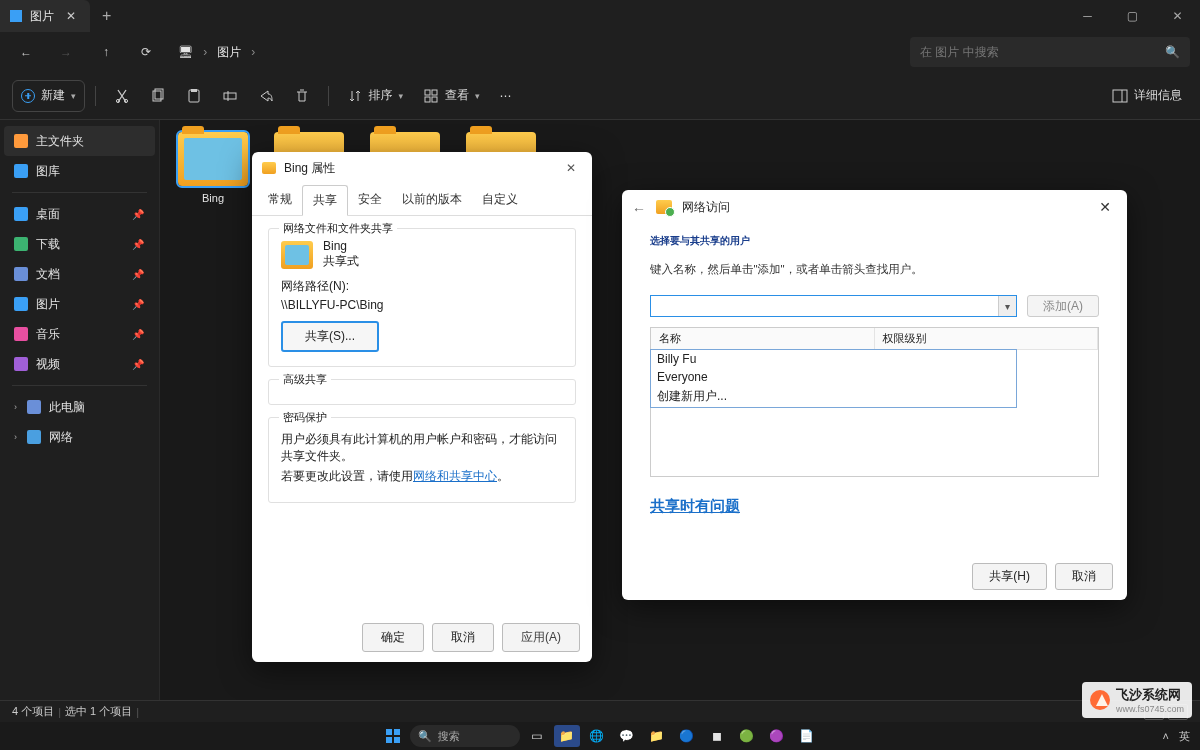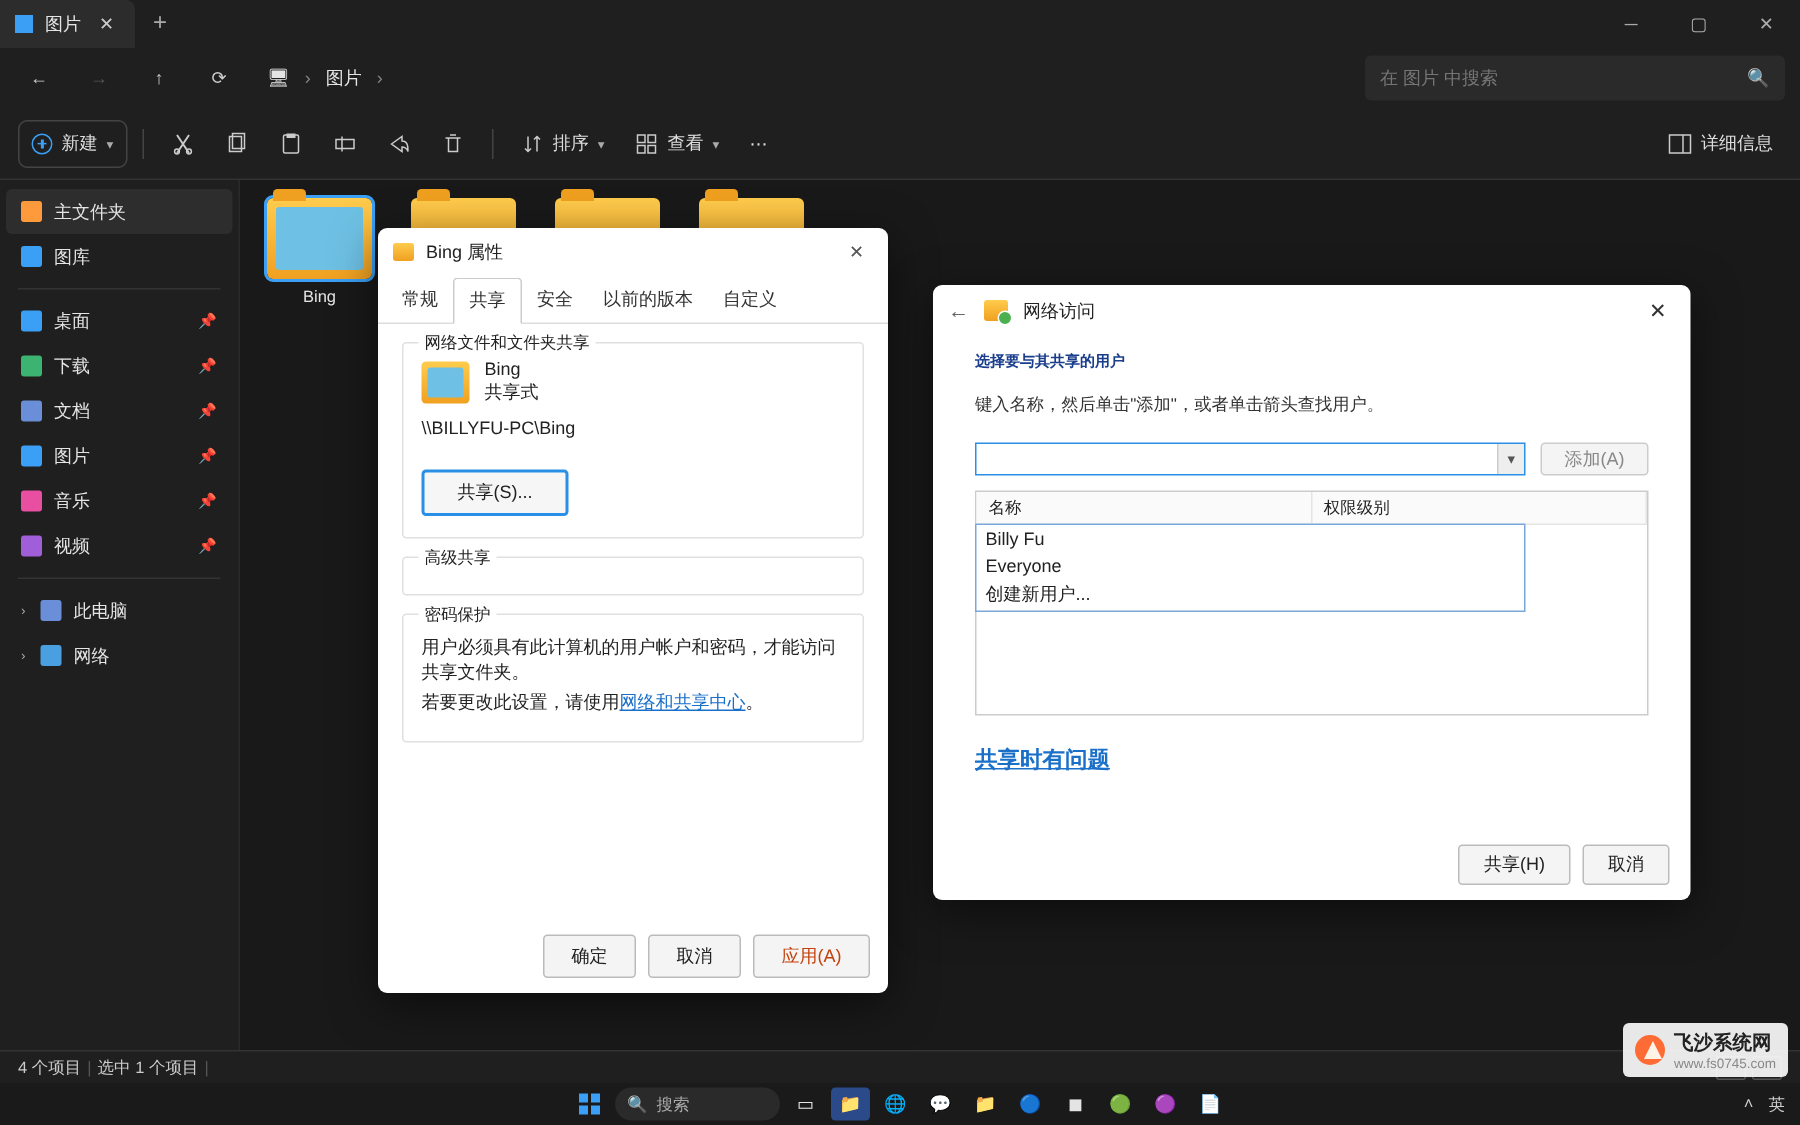--- a/index.html
+++ b/index.html
@@ -63,27 +63,27 @@
 .dlg .tabs { display:flex; padding:0 6px; font-size:12px; border-bottom:1px solid #ddd;align-items:center; }
 .dlg .dtab { padding:6px 10px; cursor:pointer; color:#333; }
 .dlg .dtab.active { border:1px solid #ccc; border-bottom:1px solid #fff; border-radius:3px 3px 0 0; background:#fff; position:relative; top:1px; }
 .dlg .body { flex:1; padding:12px 16px; overflow:auto; }
 .grp { border:1px solid #e0e0e0; border-radius:3px; padding:10px 12px 14px; margin-bottom:12px; font-size:12px; position:relative; }
 .grp .gtitle { position:absolute; top:-8px; left:10px; background:#fff; padding:0 4px; font-size:11px; }
 .grp .fline { display:flex; gap:10px; align-items:center; margin-bottom:8px; }
 .grp .fline .fi2 { width:32px; height:28px; background:linear-gradient(#ffcc4d,#f0a020); border-radius:3px; position:relative; }
 .grp .fline .fi2:after { content:""; position:absolute; inset:4px; background:#6ec1e4; border-radius:2px; }
 .grp p { margin:3px 0; }
-.grp .sbtn { display:inline-block; padding:5px 22px; border:1px solid #bbb; border-radius:3px; background:#f6f6f6; cursor:pointer; margin-top:18px; font-size:12px; }
+.grp .sbtn { display:inline-block; padding:5px 22px; border:1px solid #bbb; border-radius:3px; background:#f6f6f6; cursor:pointer; margin-top:6px; font-size:12px; }
 .grp .sbtn.hl { border:2px solid #2a8fe6; }
 .grp .shield { font-size:11px; }
 .dlg a { color:#1a6fc9; text-decoration:underline; cursor:pointer; }
 .dlg .footer { padding:10px 12px; display:flex; gap:8px; justify-content:flex-end; }
 .dlg .footer .fbtn { padding:5px 18px; border:1px solid #bbb; background:#f4f4f4; border-radius:3px; cursor:pointer; font-size:12px; }
-.dlg .footer .fbtn.dis { color:#c2410c; }
+.dlg .footer .fbtn.dis { color:#404040; }
 
 
 .dlg2 { position:absolute; left:622px; top:190px; width:505px; height:410px; background:#fff; color:#222; box-shadow:0 8px 30px rgba(0,0,0,.5); border-radius:6px; display:flex; flex-direction:column; }
 .dlg2 .hdr { height:34px; display:flex; align-items:center; padding:0 10px; gap:10px; }
 .dlg2 .back { color:#666; cursor:pointer; font-size:14px; }
 .dlg2 .hdr .fi { width:16px; height:14px; background:linear-gradient(#ffcc4d,#f0a020); border-radius:2px; position:relative; }
 .dlg2 .hdr .fi:after { content:""; position:absolute; right:-3px; bottom:-3px; width:8px; height:8px; background:#4caf50; border-radius:50%; border:1px solid #fff; }
 .dlg2 .dclose { margin-left:auto; color:#333; cursor:pointer; padding:2px 6px; font-size:14px; }
 .dlg2 .body { flex:1; padding:10px 28px; }
 .dlg2 h3 { font-size:10px; color:#1a3e8c; font-weight:600; margin-bottom:14px; }
@@ -318,20 +318,21 @@
   <div class="body">
     <div class="grp">
       <span class="gtitle">网络文件和文件夹共享</span>
       <div class="fline">
         <div class="fi2"></div>
         <div>
           <div>Bing</div>
           <div>共享式</div>
         </div>
       </div>
+      <p>网络路径(N):</p>
       <p>\\BILLYFU-PC\Bing</p>
       <div class="sbtn hl">共享(S)...</div>
     </div>
     <div class="grp">
       <span class="gtitle">高级共享</span>
     </div>
     <div class="grp">
       <span class="gtitle">密码保护</span>
       <p>用户必须具有此计算机的用户帐户和密码，才能访问共享文件夹。</p>
       <p><span>若要更改此设置，请使用</span><a>网络和共享中心</a><span>。</span></p>

